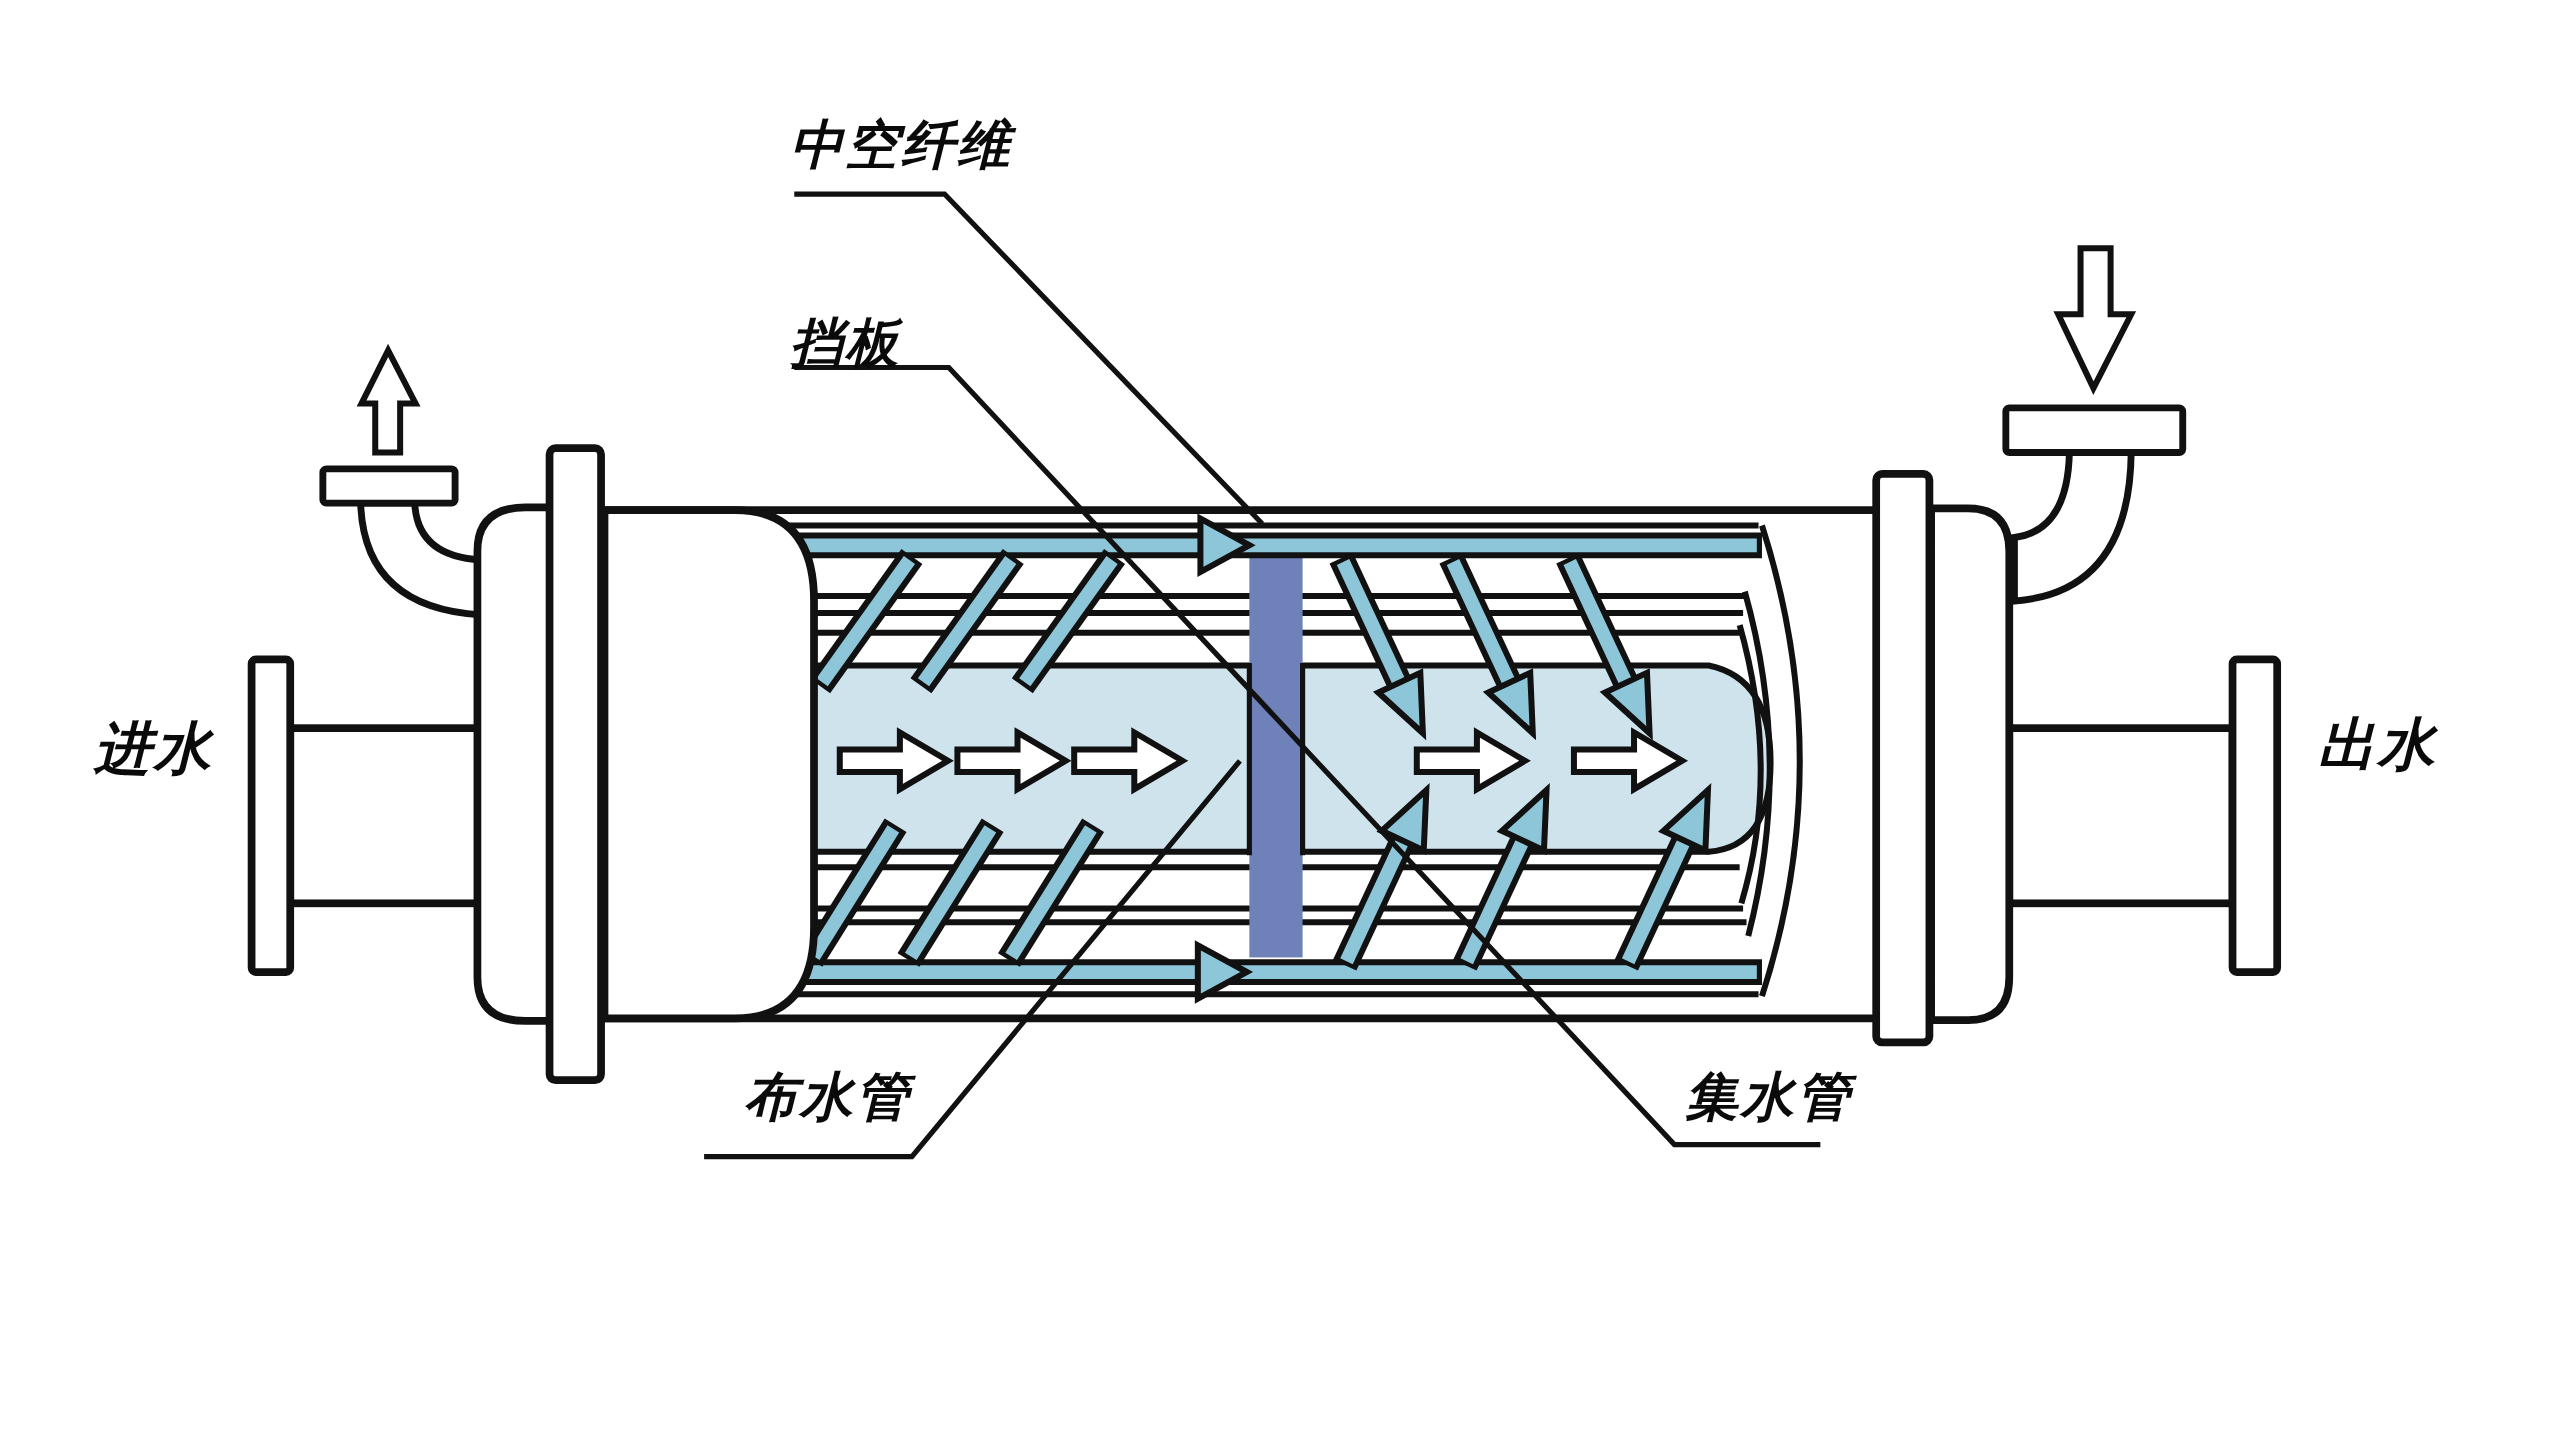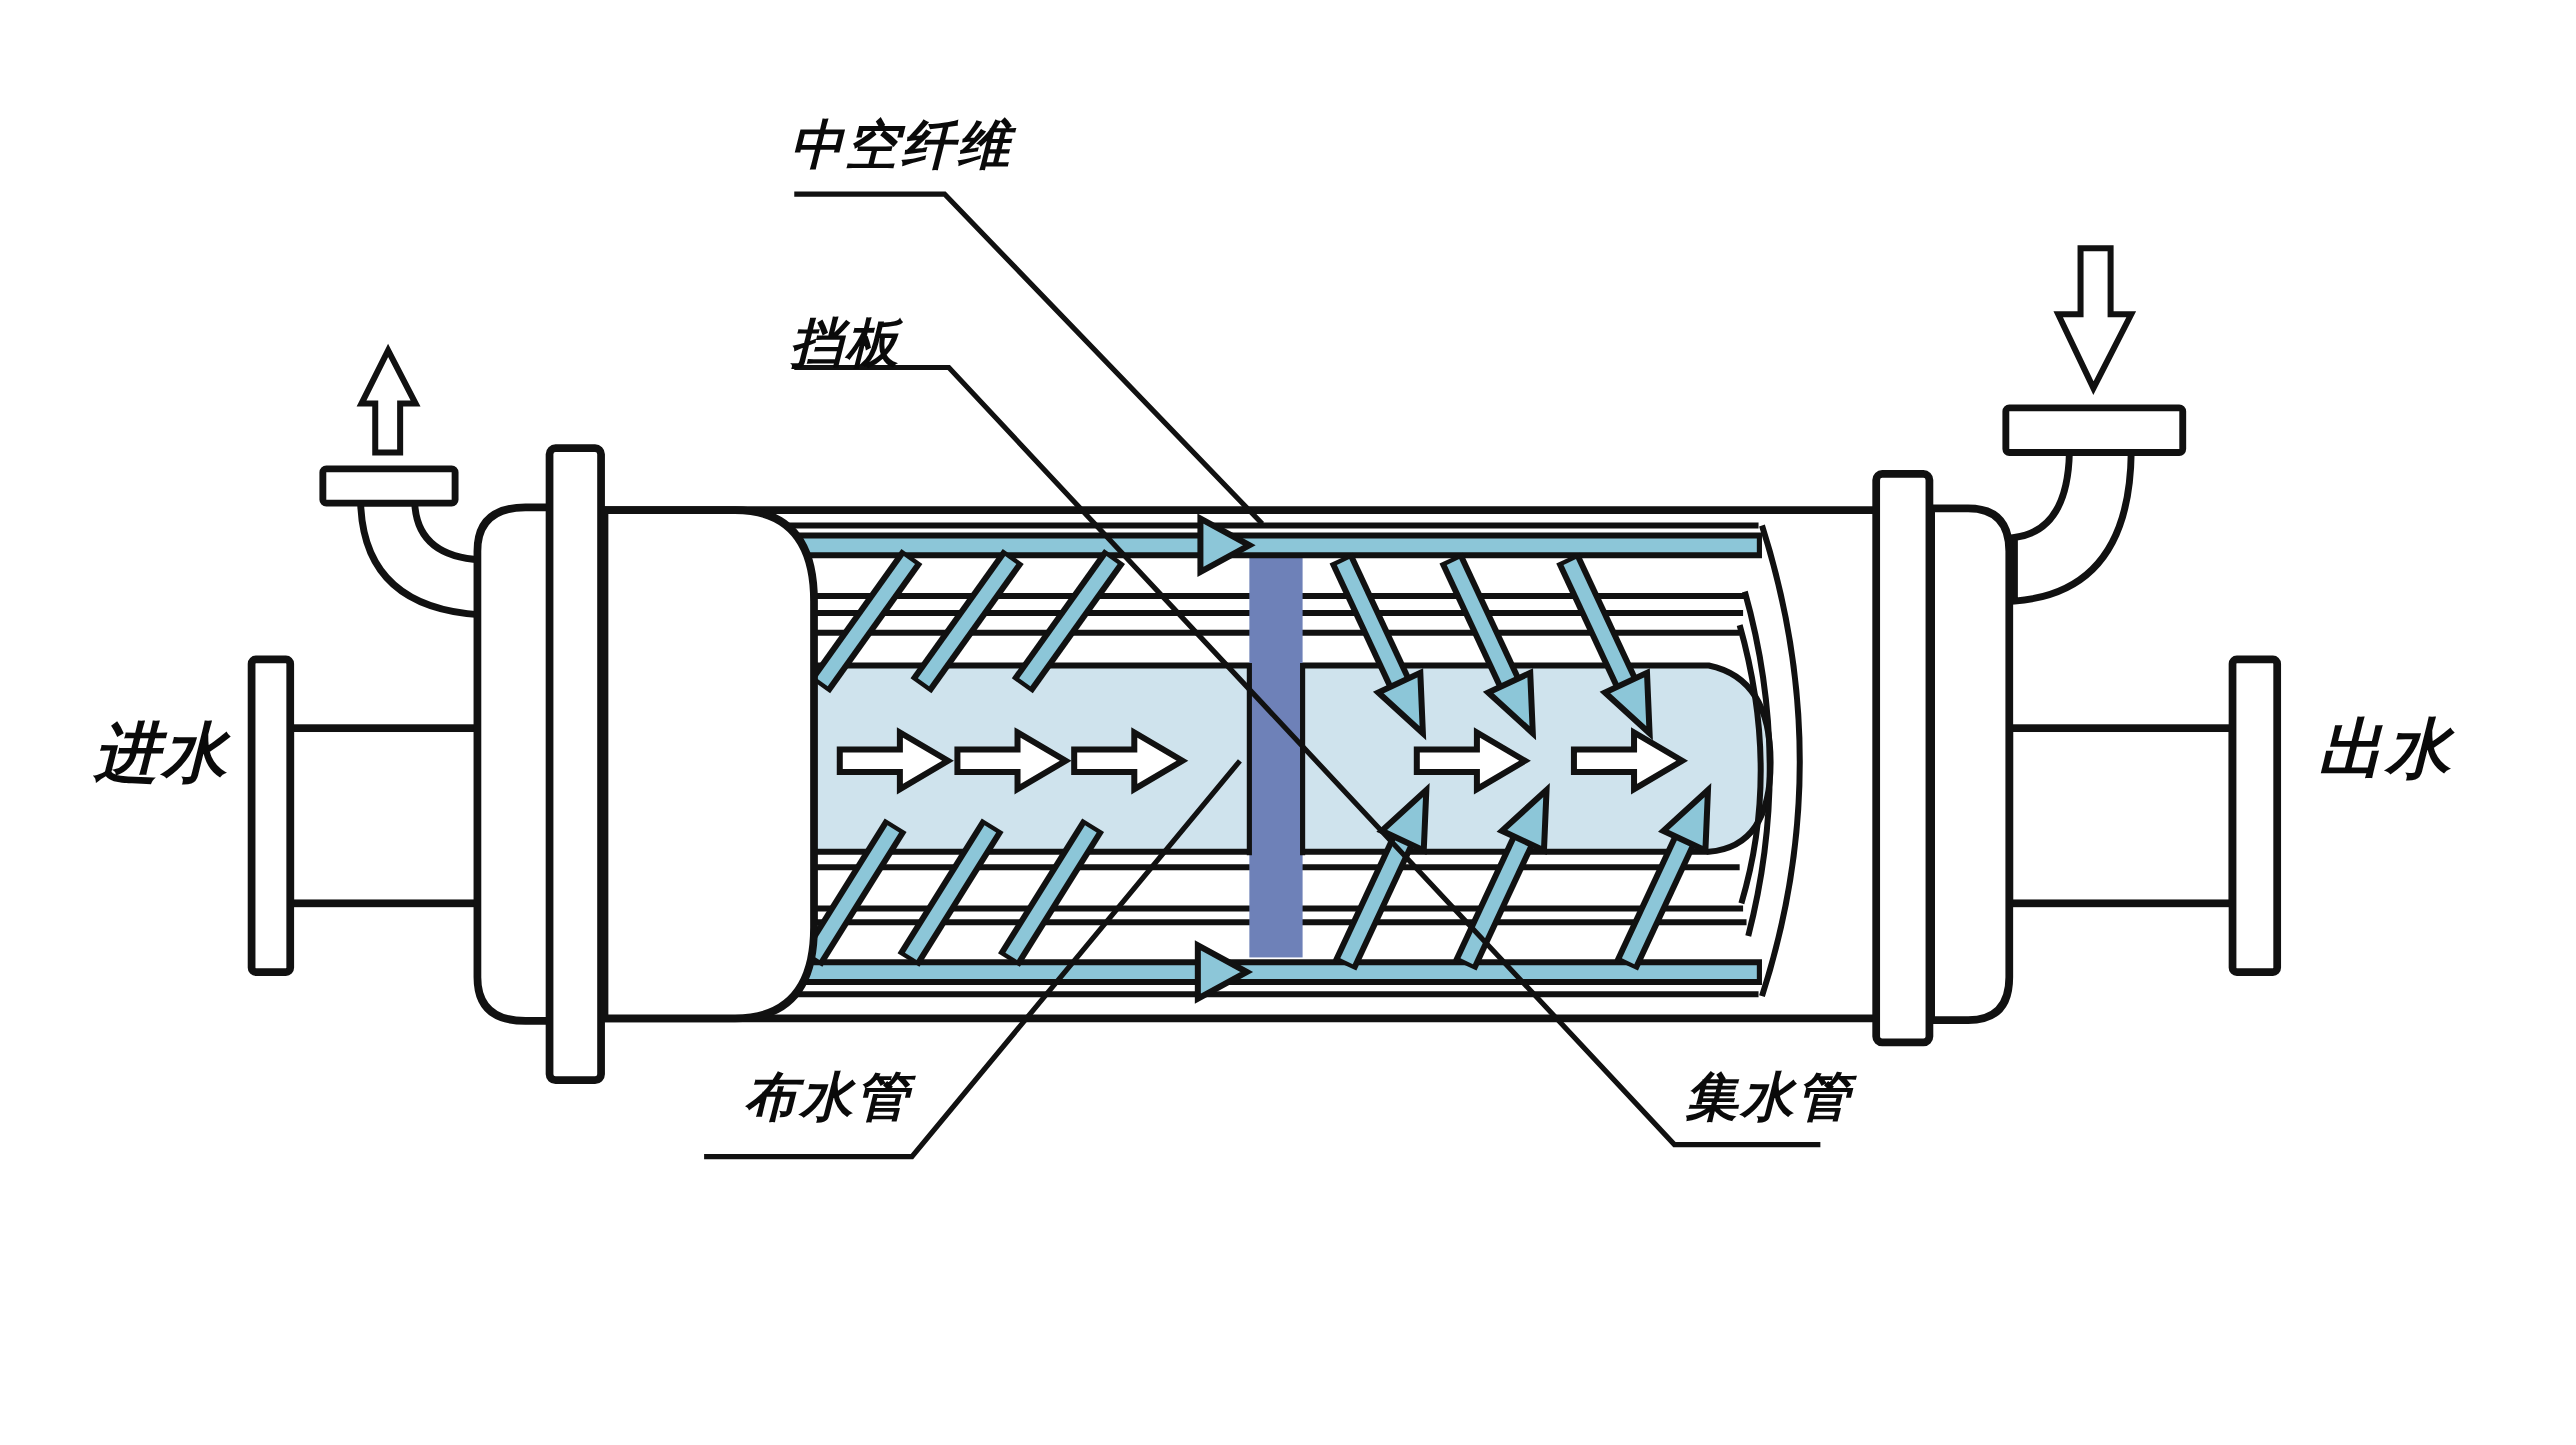--- a/index.html
+++ b/index.html
@@ -23,21 +23,21 @@
     position:absolute;
     color:#0a0a0a;
     font-weight:900;
     font-style:italic;
     letter-spacing:2.6px;
     white-space:nowrap;
     line-height:1;
   }
   .lbl-lg{font-size:53px;}
   .lbl-md{font-size:50px;}
-  .lbl-port{font-size:65px;}
+  .lbl-port{font-size:57px;}
   .ink{stroke:var(--ink);}
   .tealfill{fill:var(--flow);stroke:var(--ink);stroke-width:7;}
   .whitefill{fill:#ffffff;stroke:var(--ink);}
 </style>
 </head>
 <body>
 
 <div class="stage">
 
   <svg width="2576" height="1446" viewBox="0 0 3000 1684">

